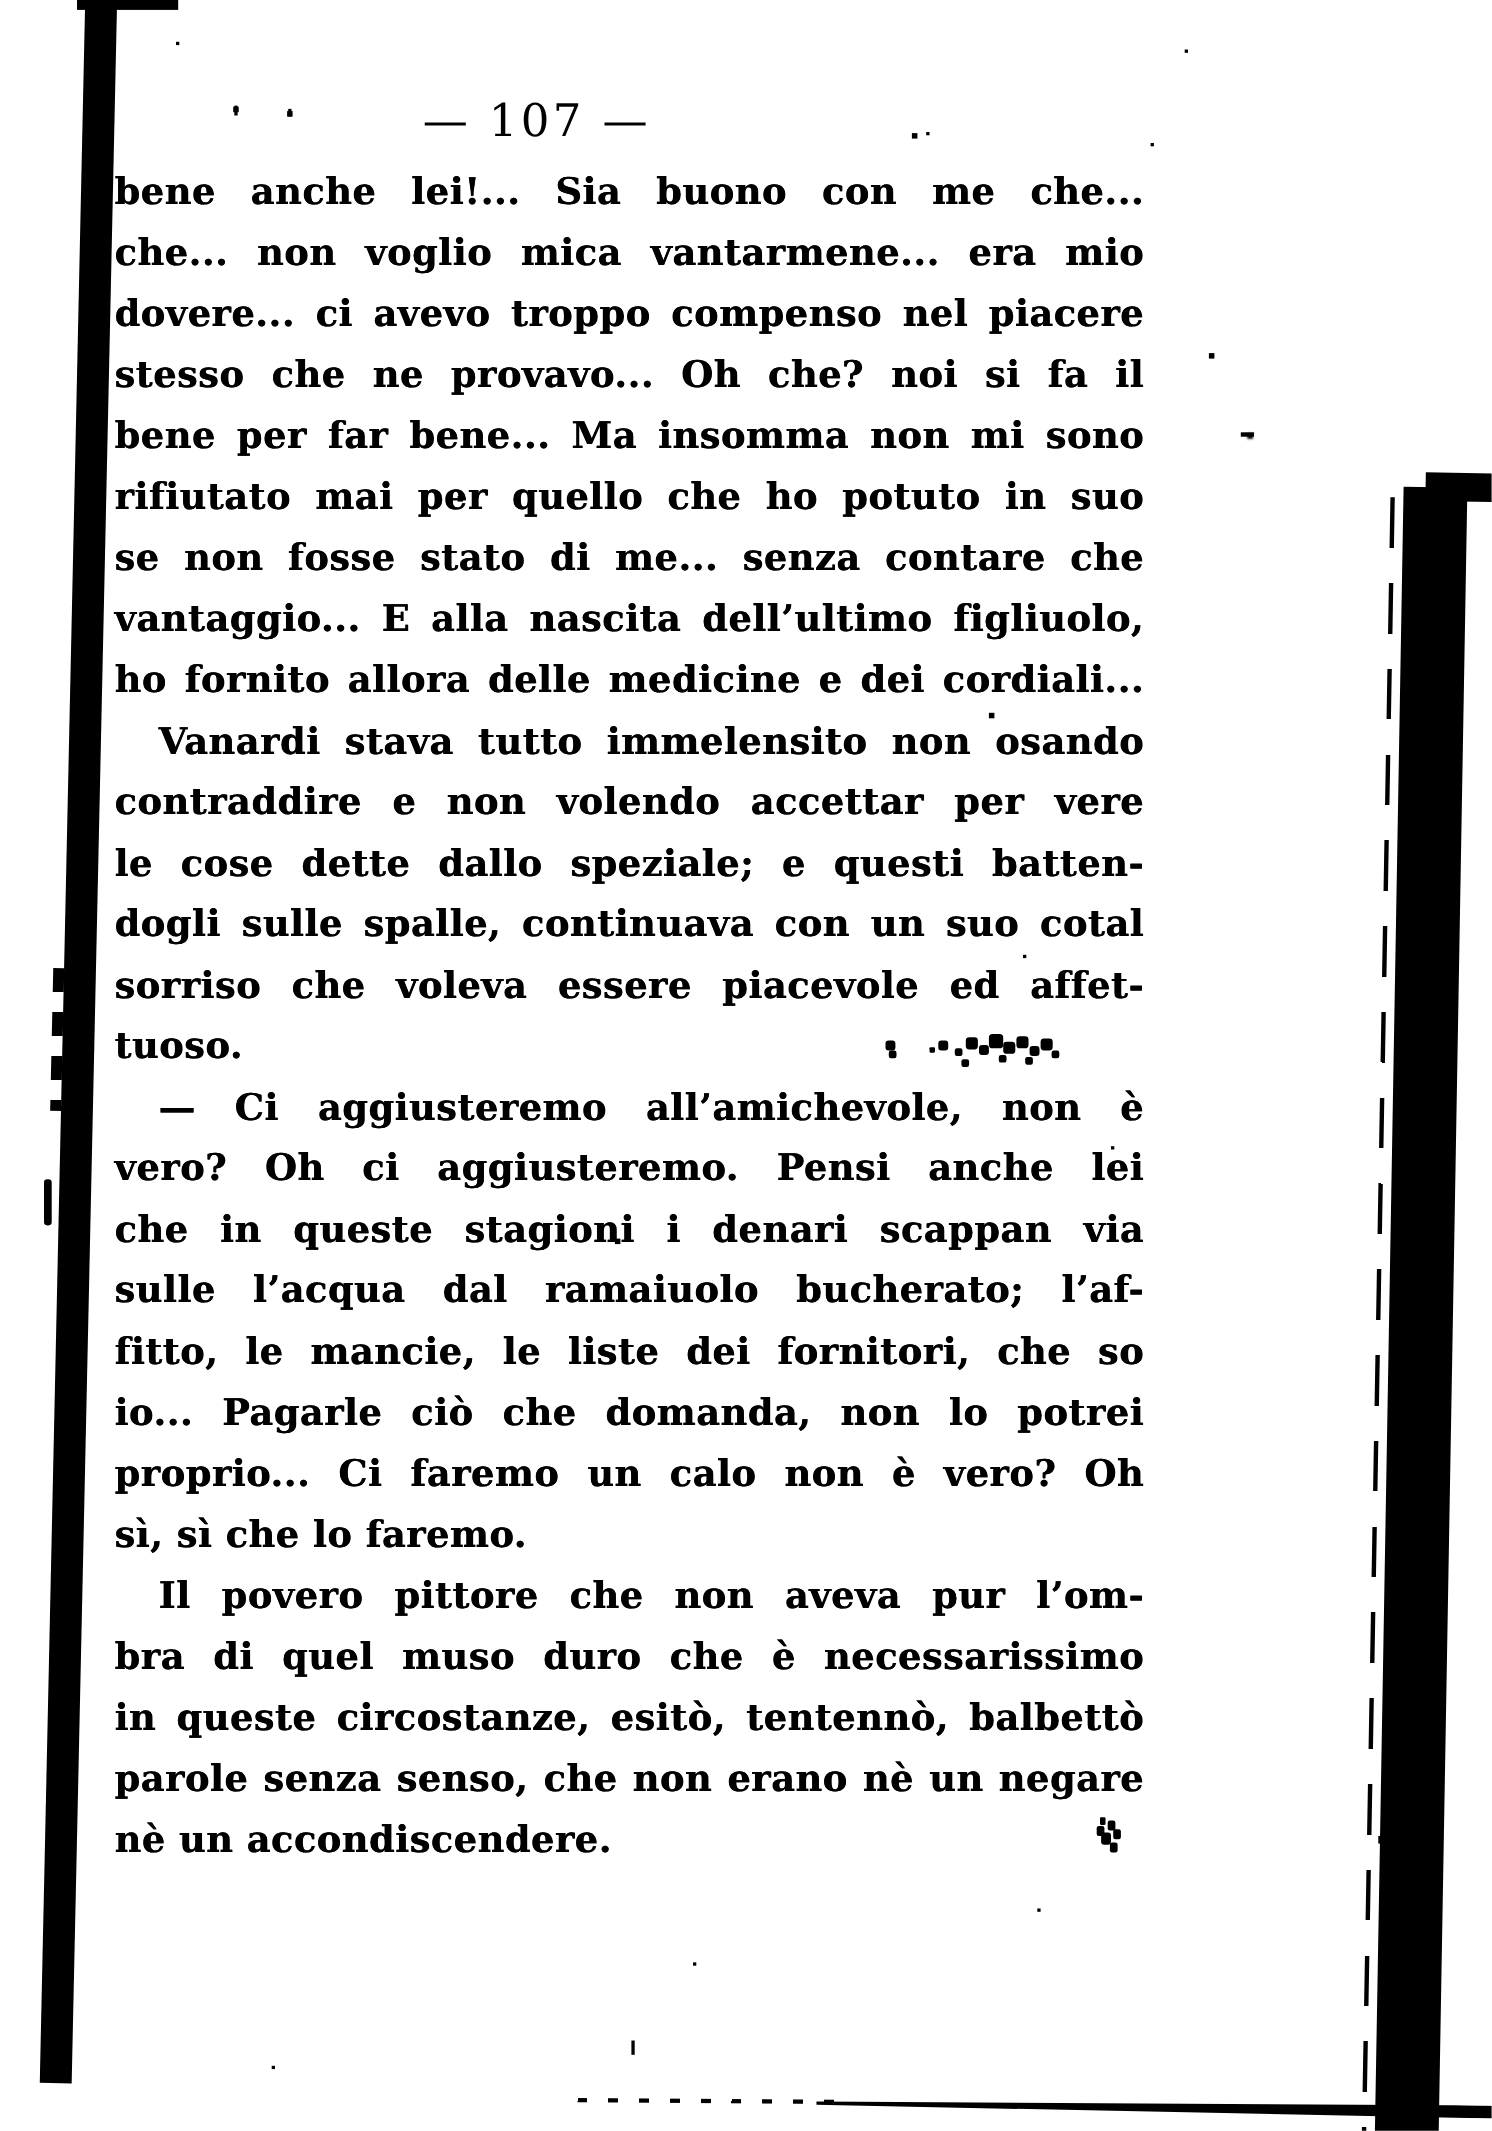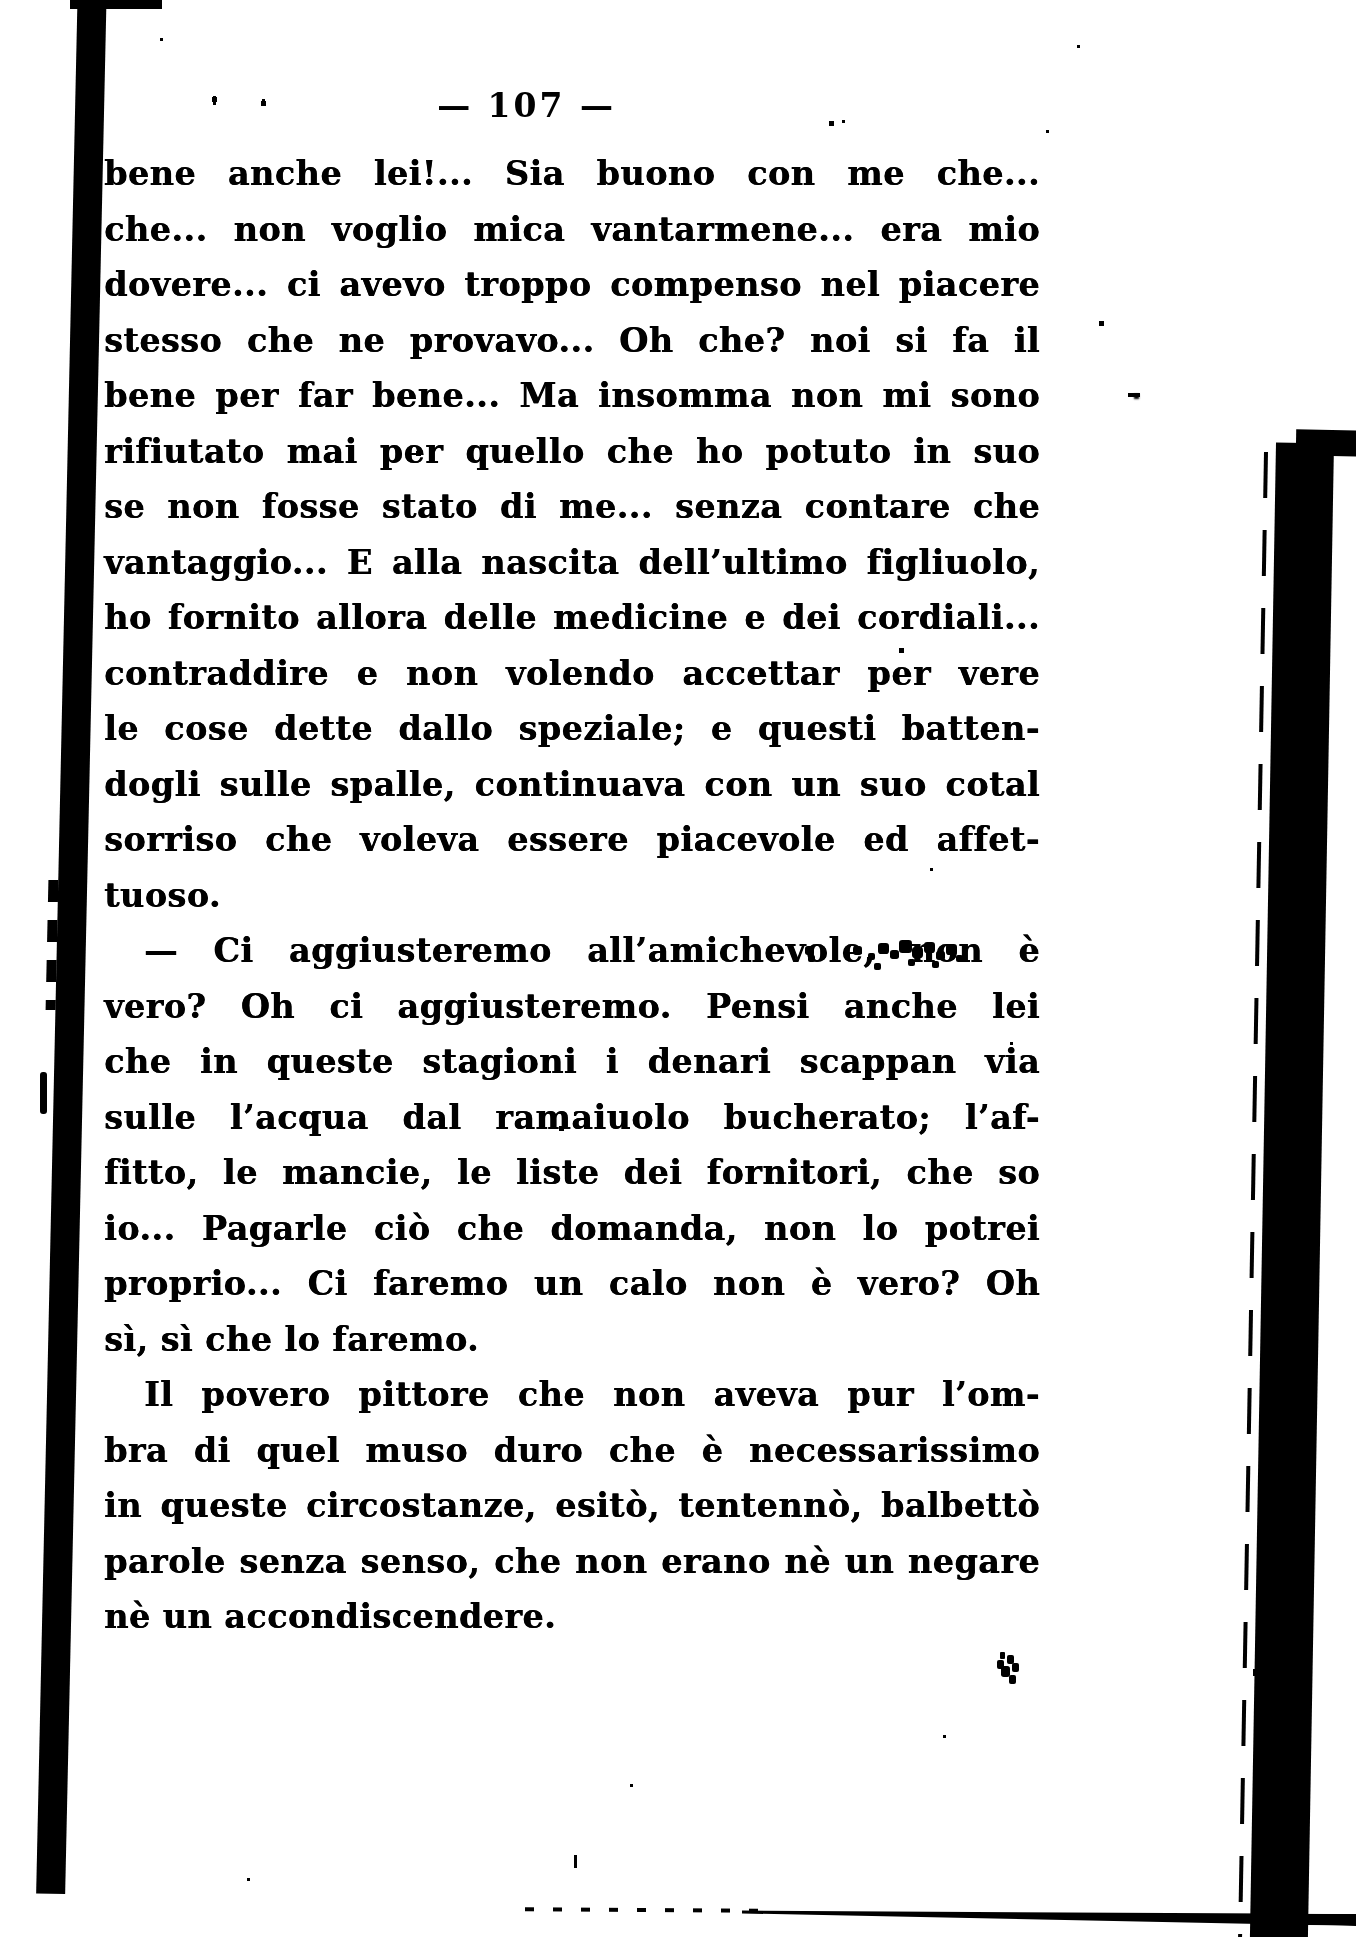--- a/index.html
+++ b/index.html
@@ -10,22 +10,22 @@
     overflow: hidden;
     font-family: "DejaVu Serif", "Liberation Serif", serif;
     color: #000;
   }
   .page { position: absolute; inset: 0; }
 
   
   .page-number {
     position: absolute;
     top: 86px; left: 360px; width: 256px;
-    text-align: right;
-    font-size: 33px; font-weight: 700;
+    text-align: center;
+    font-size: 41px; font-weight: 400;
     letter-spacing: 3px;
     white-space: nowrap;
   }
   .text-block {
     position: absolute;
     top: 146px; left: 104px; width: 936px;
   }
   .line {
     height: 55.5px; line-height: 55.5px;
     font-size: 33.5px; font-weight: 700;
@@ -132,20 +132,21 @@
   <div class="text-block">
       <div class="line">bene anche lei!... Sia buono con me che...</div>
       <div class="line">che... non voglio mica vantarmene... era mio</div>
       <div class="line">dovere... ci avevo troppo compenso nel piacere</div>
       <div class="line">stesso che ne provavo... Oh che? noi si fa il</div>
       <div class="line">bene per far bene... Ma insomma non mi sono</div>
       <div class="line">rifiutato mai per quello che ho potuto in suo</div>
       <div class="line">se non fosse stato di me... senza contare che</div>
       <div class="line">vantaggio... E alla nascita dell’ultimo figliuolo,</div>
       <div class="line">ho fornito allora delle medicine e dei cordiali...</div>
+      <div class="line indent">Vanardi stava tutto immelensito non osando</div>
       <div class="line">contraddire e non volendo accettar per vere</div>
       <div class="line">le cose dette dallo speziale; e questi batten-</div>
       <div class="line">dogli sulle spalle, continuava con un suo cotal</div>
       <div class="line">sorriso che voleva essere piacevole ed affet-</div>
       <div class="line last">tuoso.</div>
       <div class="line indent">— Ci aggiusteremo all’amichevole, non è</div>
       <div class="line">vero? Oh ci aggiusteremo. Pensi anche lei</div>
       <div class="line">che in queste stagioni i denari scappan via</div>
       <div class="line">sulle l’acqua dal ramaiuolo bucherato; l’af-</div>
       <div class="line">fitto, le mancie, le liste dei fornitori, che so</div>

